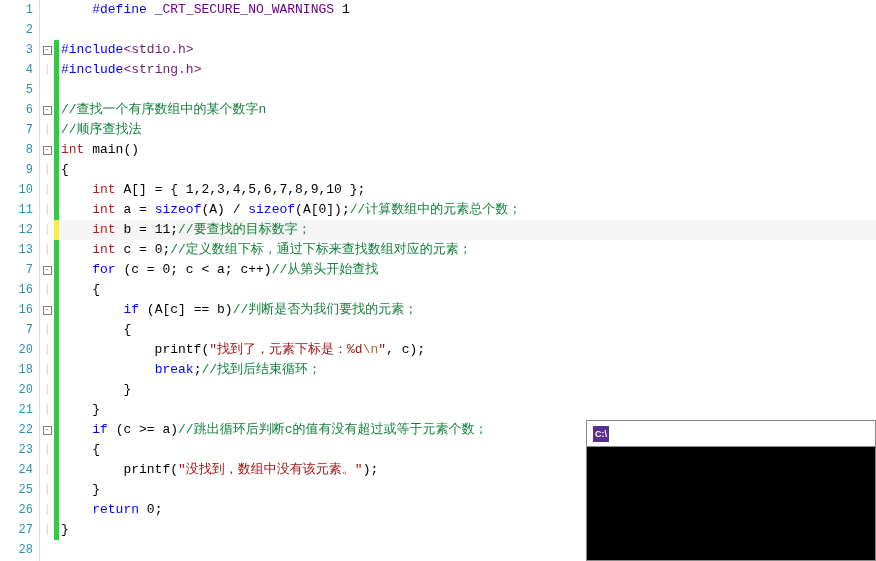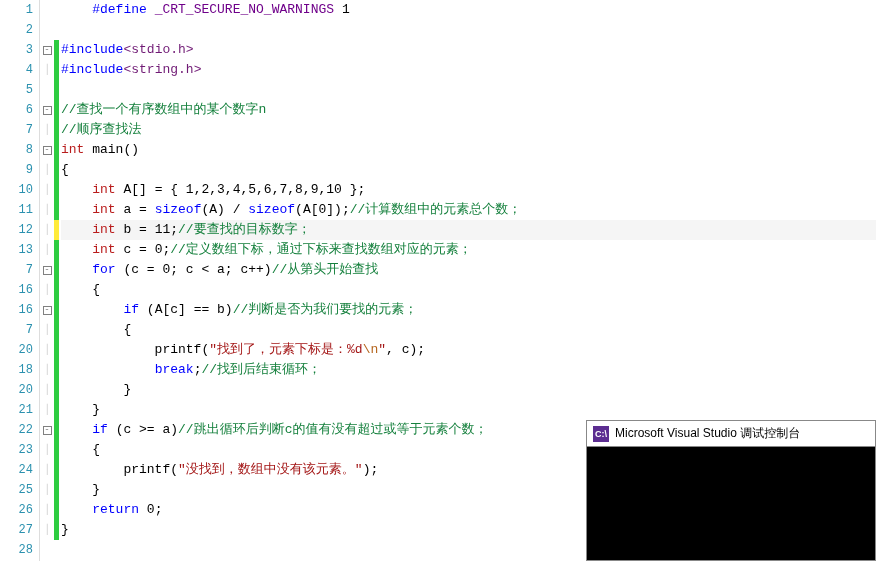--- a/index.html
+++ b/index.html
@@ -122,18 +122,17 @@
       <div class="bar-green"></div>
       <div class="bar-green"></div>
       <div></div>
     </div>
   <div class="code" id="code"><div><span>    </span><span class="kw">#define</span><span> </span><span class="mac">_CRT_SECURE_NO_WARNINGS</span><span> 1</span></div><div></div><div><span class="kw">#include</span><span class="inc">&lt;stdio.h&gt;</span></div><div><span class="kw">#include</span><span class="inc">&lt;string.h&gt;</span></div><div></div><div><span class="cmt">//查找一个有序数组中的某个数字n</span></div><div><span class="cmt">//顺序查找法</span></div><div><span class="typ">int</span><span> main()</span></div><div><span>{</span></div><div><span>    </span><span class="typ">int</span><span> A[] = { 1,2,3,4,5,6,7,8,9,10 };</span></div><div><span>    </span><span class="typ">int</span><span> a = </span><span class="kw">sizeof</span><span>(A) / </span><span class="kw">sizeof</span><span>(A[0]);</span><span class="cmt">//计算数组中的元素总个数；</span></div><div class="cur-line"><span>    </span><span class="typ">int</span><span> b = 11;</span><span class="cmt">//要查找的目标数字；</span></div><div><span>    </span><span class="typ">int</span><span> c = 0;</span><span class="cmt">//定义数组下标，通过下标来查找数组对应的元素；</span></div><div><span>    </span><span class="kw">for</span><span> (c = 0; c &lt; a; c++)</span><span class="cmt">//从第头开始查找</span></div><div><span>    {</span></div><div><span>        </span><span class="kw">if</span><span> (A[c] == b)</span><span class="cmt">//判断是否为我们要找的元素；</span></div><div><span>        {</span></div><div><span>            printf(</span><span class="str">"找到了，元素下标是：%d</span><span class="esc">\n</span><span class="str">"</span><span>, c);</span></div><div><span>            </span><span class="kw">break</span><span>;</span><span class="cmt">//找到后结束循环；</span></div><div><span>        }</span></div><div><span>    }</span></div><div><span>    </span><span class="kw">if</span><span> (c &gt;= a)</span><span class="cmt">//跳出循环后判断c的值有没有超过或等于元素个数；</span></div><div><span>    {</span></div><div><span>        printf(</span><span class="str">"没找到，数组中没有该元素。"</span><span>);</span></div><div><span>    }</span></div><div><span>    </span><span class="kw">return</span><span> 0;</span></div><div><span>}</span></div><div></div></div>
 </div>
 
 <div class="console">
   <div class="console-title">
     <span class="console-icon">C:\</span>
-    <span>Microsoft Visual Studio 调试控制台</span>
   </div>
   <div class="console-body">
     
   </div>
 </div>
 
 </body></html>

